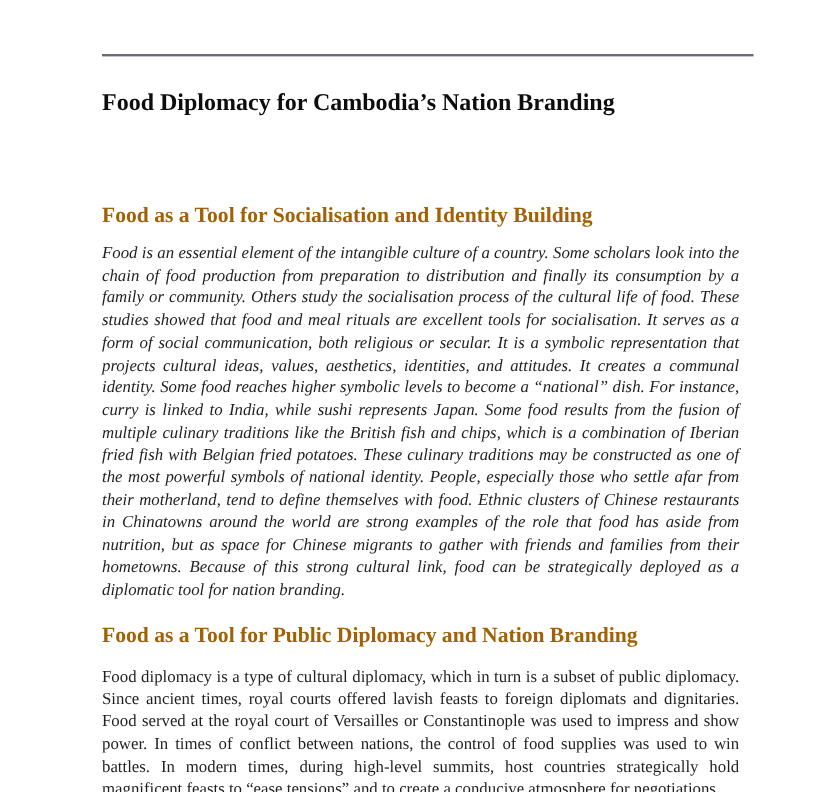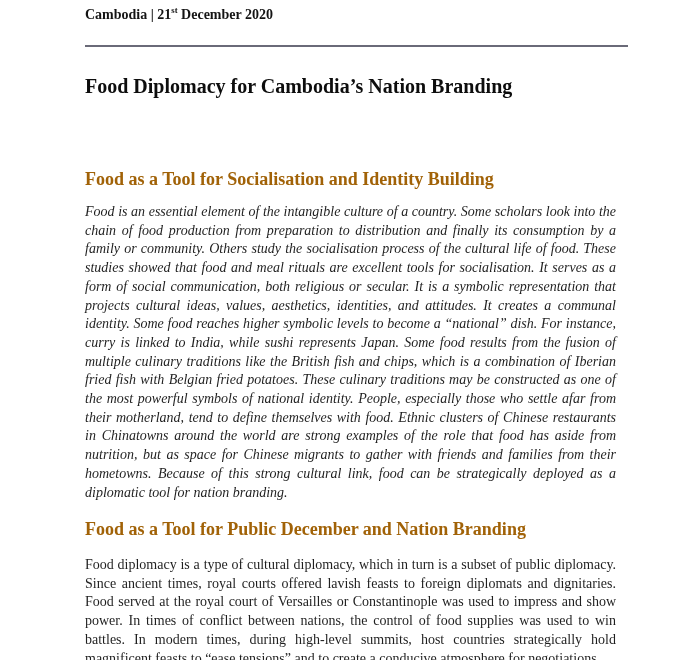--- a/index.html
+++ b/index.html
@@ -73,30 +73,27 @@
     color: #1f1f1f;
   }
   .para-1 { top: 203px; font-style: italic; }
   .para-2 { top: 556px; }
 </style>
 </head>
 <body>
 
 <div class="page">
 
-  <div class="abs date-line">
-    <span>Cambodia | 21</span><sup>st</sup><span> December 2020</span>
-  </div>
 
   <div class="abs rule"></div>
 
   <h1 class="abs title">Food Diplomacy for Cambodia’s Nation Branding</h1>
 
 
   <h2 class="abs heading heading-1">Food as a Tool for Socialisation and Identity Building</h2>
 
   <p class="abs body-para para-1">Food is an essential element of the intangible culture of a country. Some scholars look into the chain of food production from preparation to distribution and finally its consumption by a family or community. Others study the socialisation process of the cultural life of food. These studies showed that food and meal rituals are excellent tools for socialisation. It serves as a form of social communication, both religious or secular. It is a symbolic representation that projects cultural ideas, values, aesthetics, identities, and attitudes. It creates a communal identity. Some food reaches higher symbolic levels to become a “national” dish. For instance, curry is linked to India, while sushi represents Japan. Some food results from the fusion of multiple culinary traditions like the British fish and chips, which is a combination of Iberian fried fish with Belgian fried potatoes. These culinary traditions may be constructed as one of the most powerful symbols of national identity. People, especially those who settle afar from their motherland, tend to define themselves with food. Ethnic clusters of Chinese restaurants in Chinatowns around the world are strong examples of the role that food has aside from nutrition, but as space for Chinese migrants to gather with friends and families from their hometowns. Because of this strong cultural link, food can be strategically deployed as a diplomatic tool for nation branding.</p>
 
-  <h2 class="abs heading heading-2">Food as a Tool for Public December and Nation Branding</h2>
+  <h2 class="abs heading heading-2">Food as a Tool for Public Diplomacy and Nation Branding</h2>
 
   <p class="abs body-para para-2">Food diplomacy is a type of cultural diplomacy, which in turn is a subset of public diplomacy. Since ancient times, royal courts offered lavish feasts to foreign diplomats and dignitaries. Food served at the royal court of Versailles or Constantinople was used to impress and show power. In times of conflict between nations, the control of food supplies was used to win battles. In modern times, during high-level summits, host countries strategically hold magnificent feasts to “ease tensions” and to create a conducive atmosphere for negotiations.</p>
 
 </div>
 
 </body></html>

